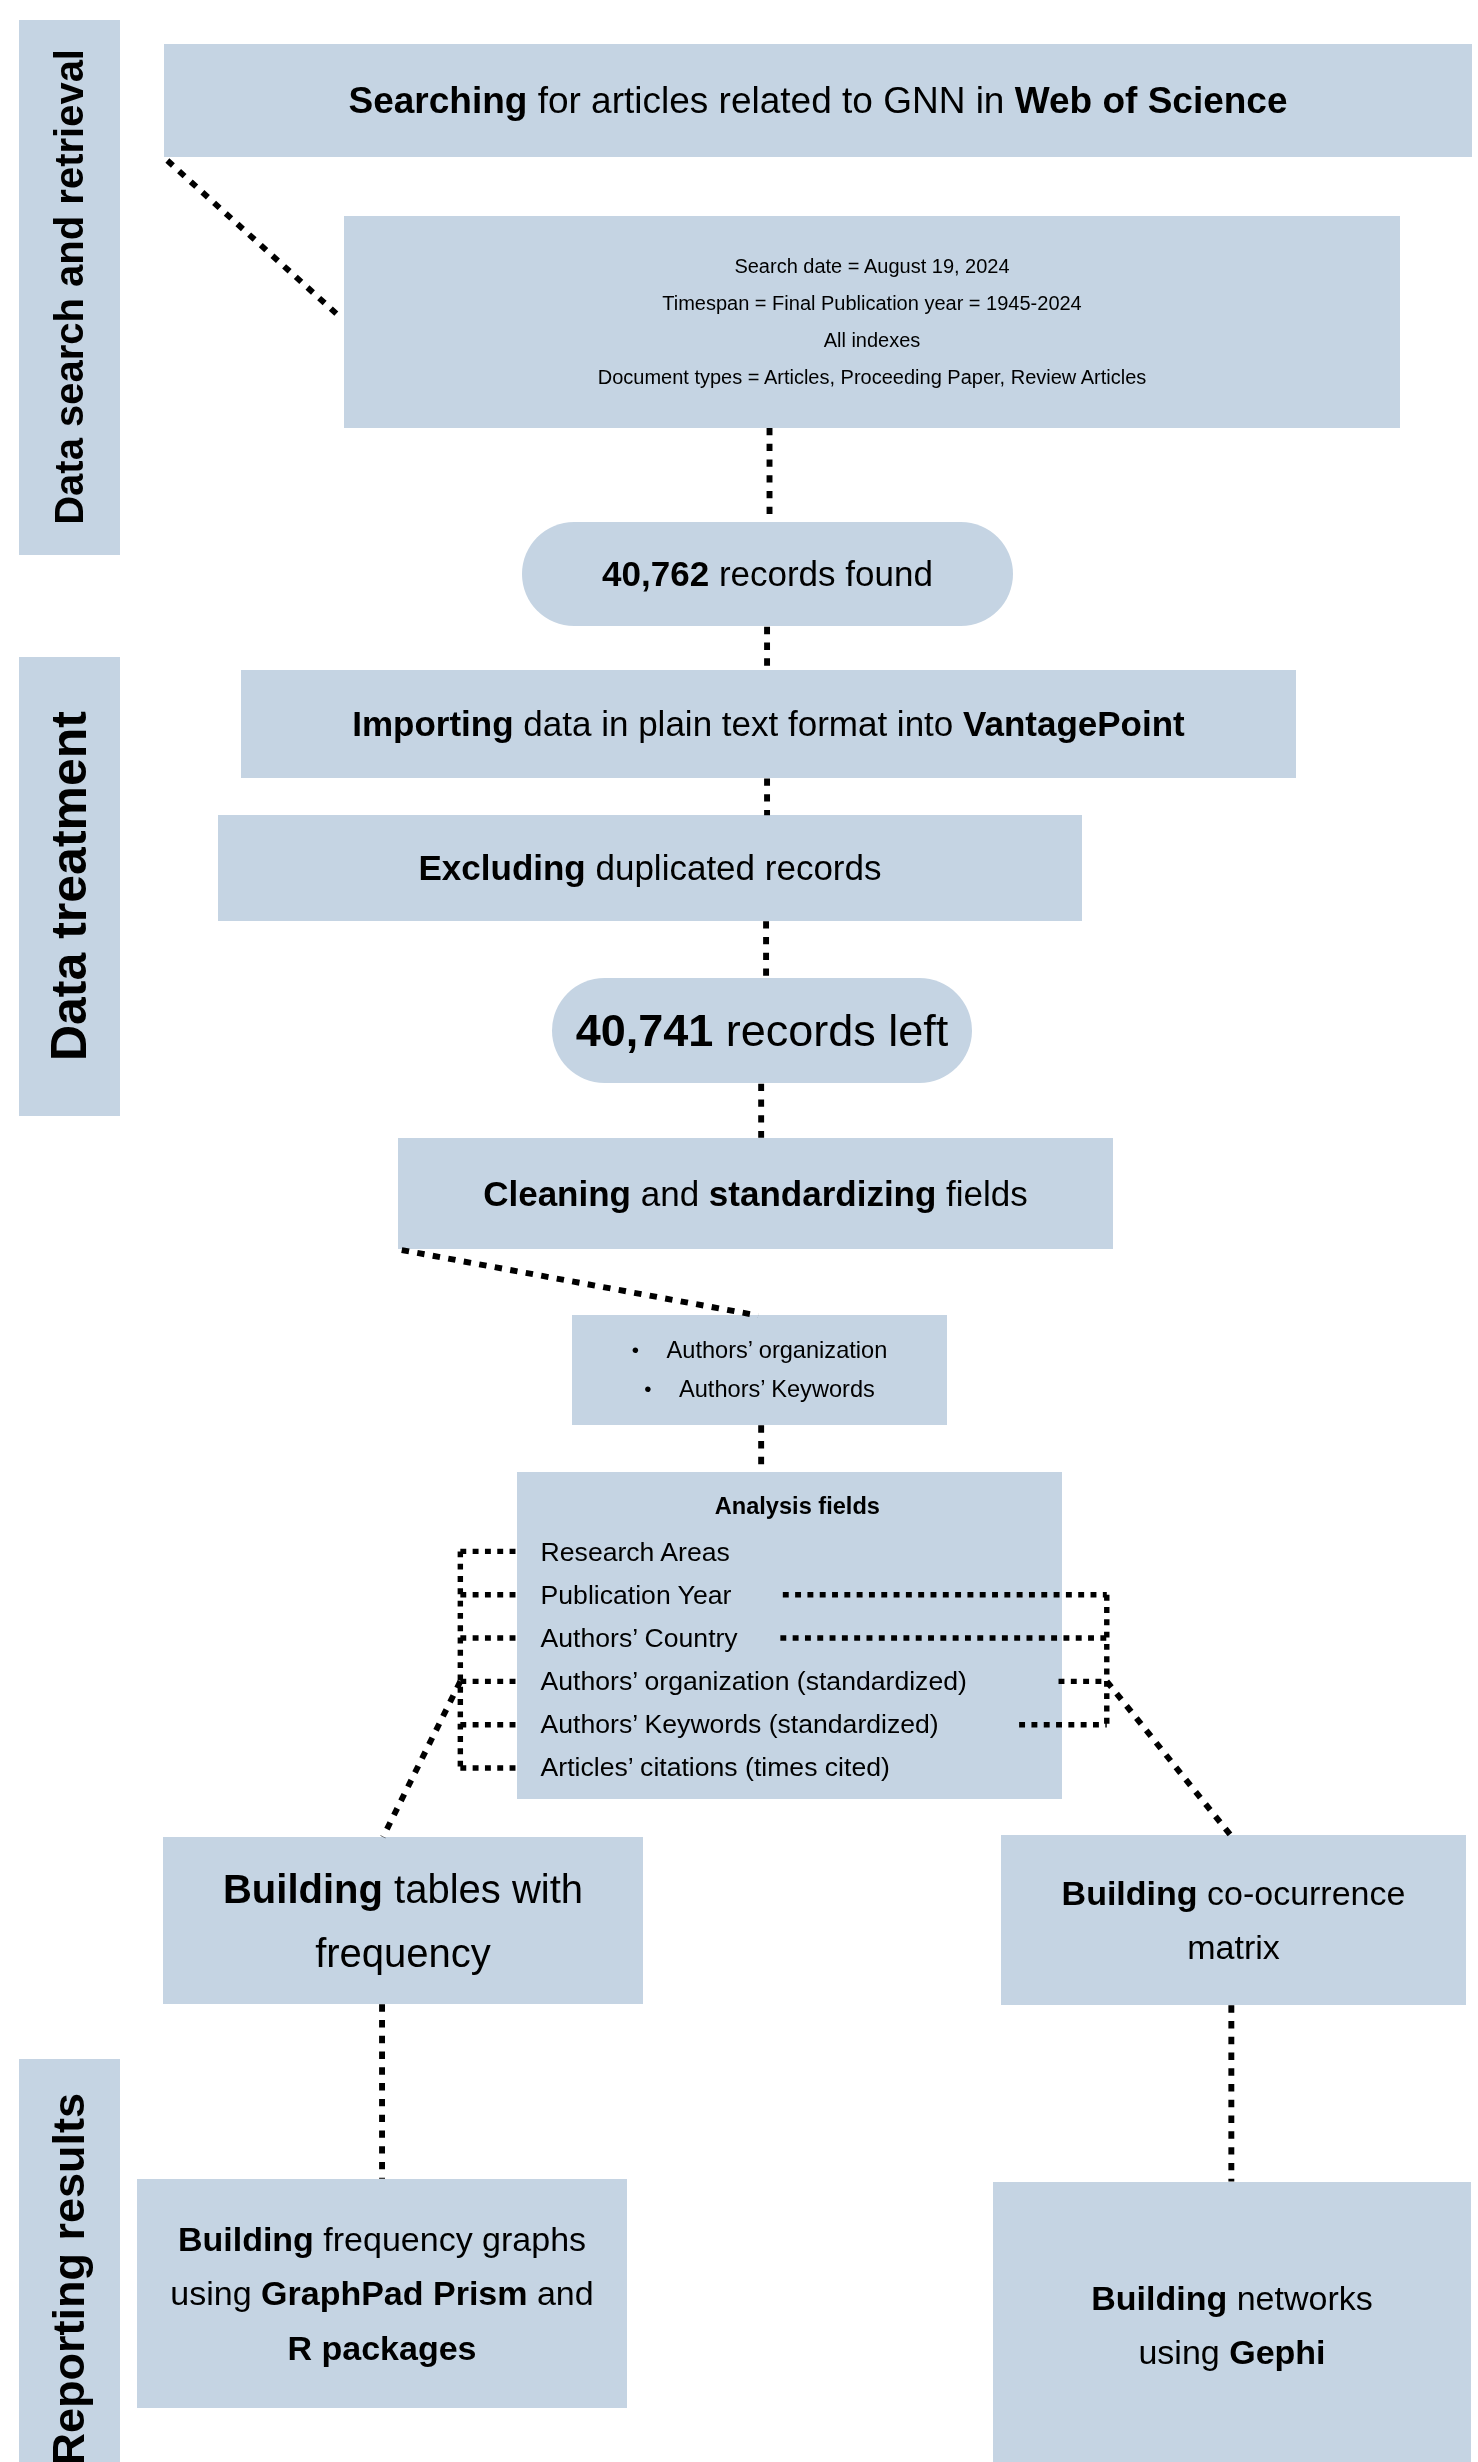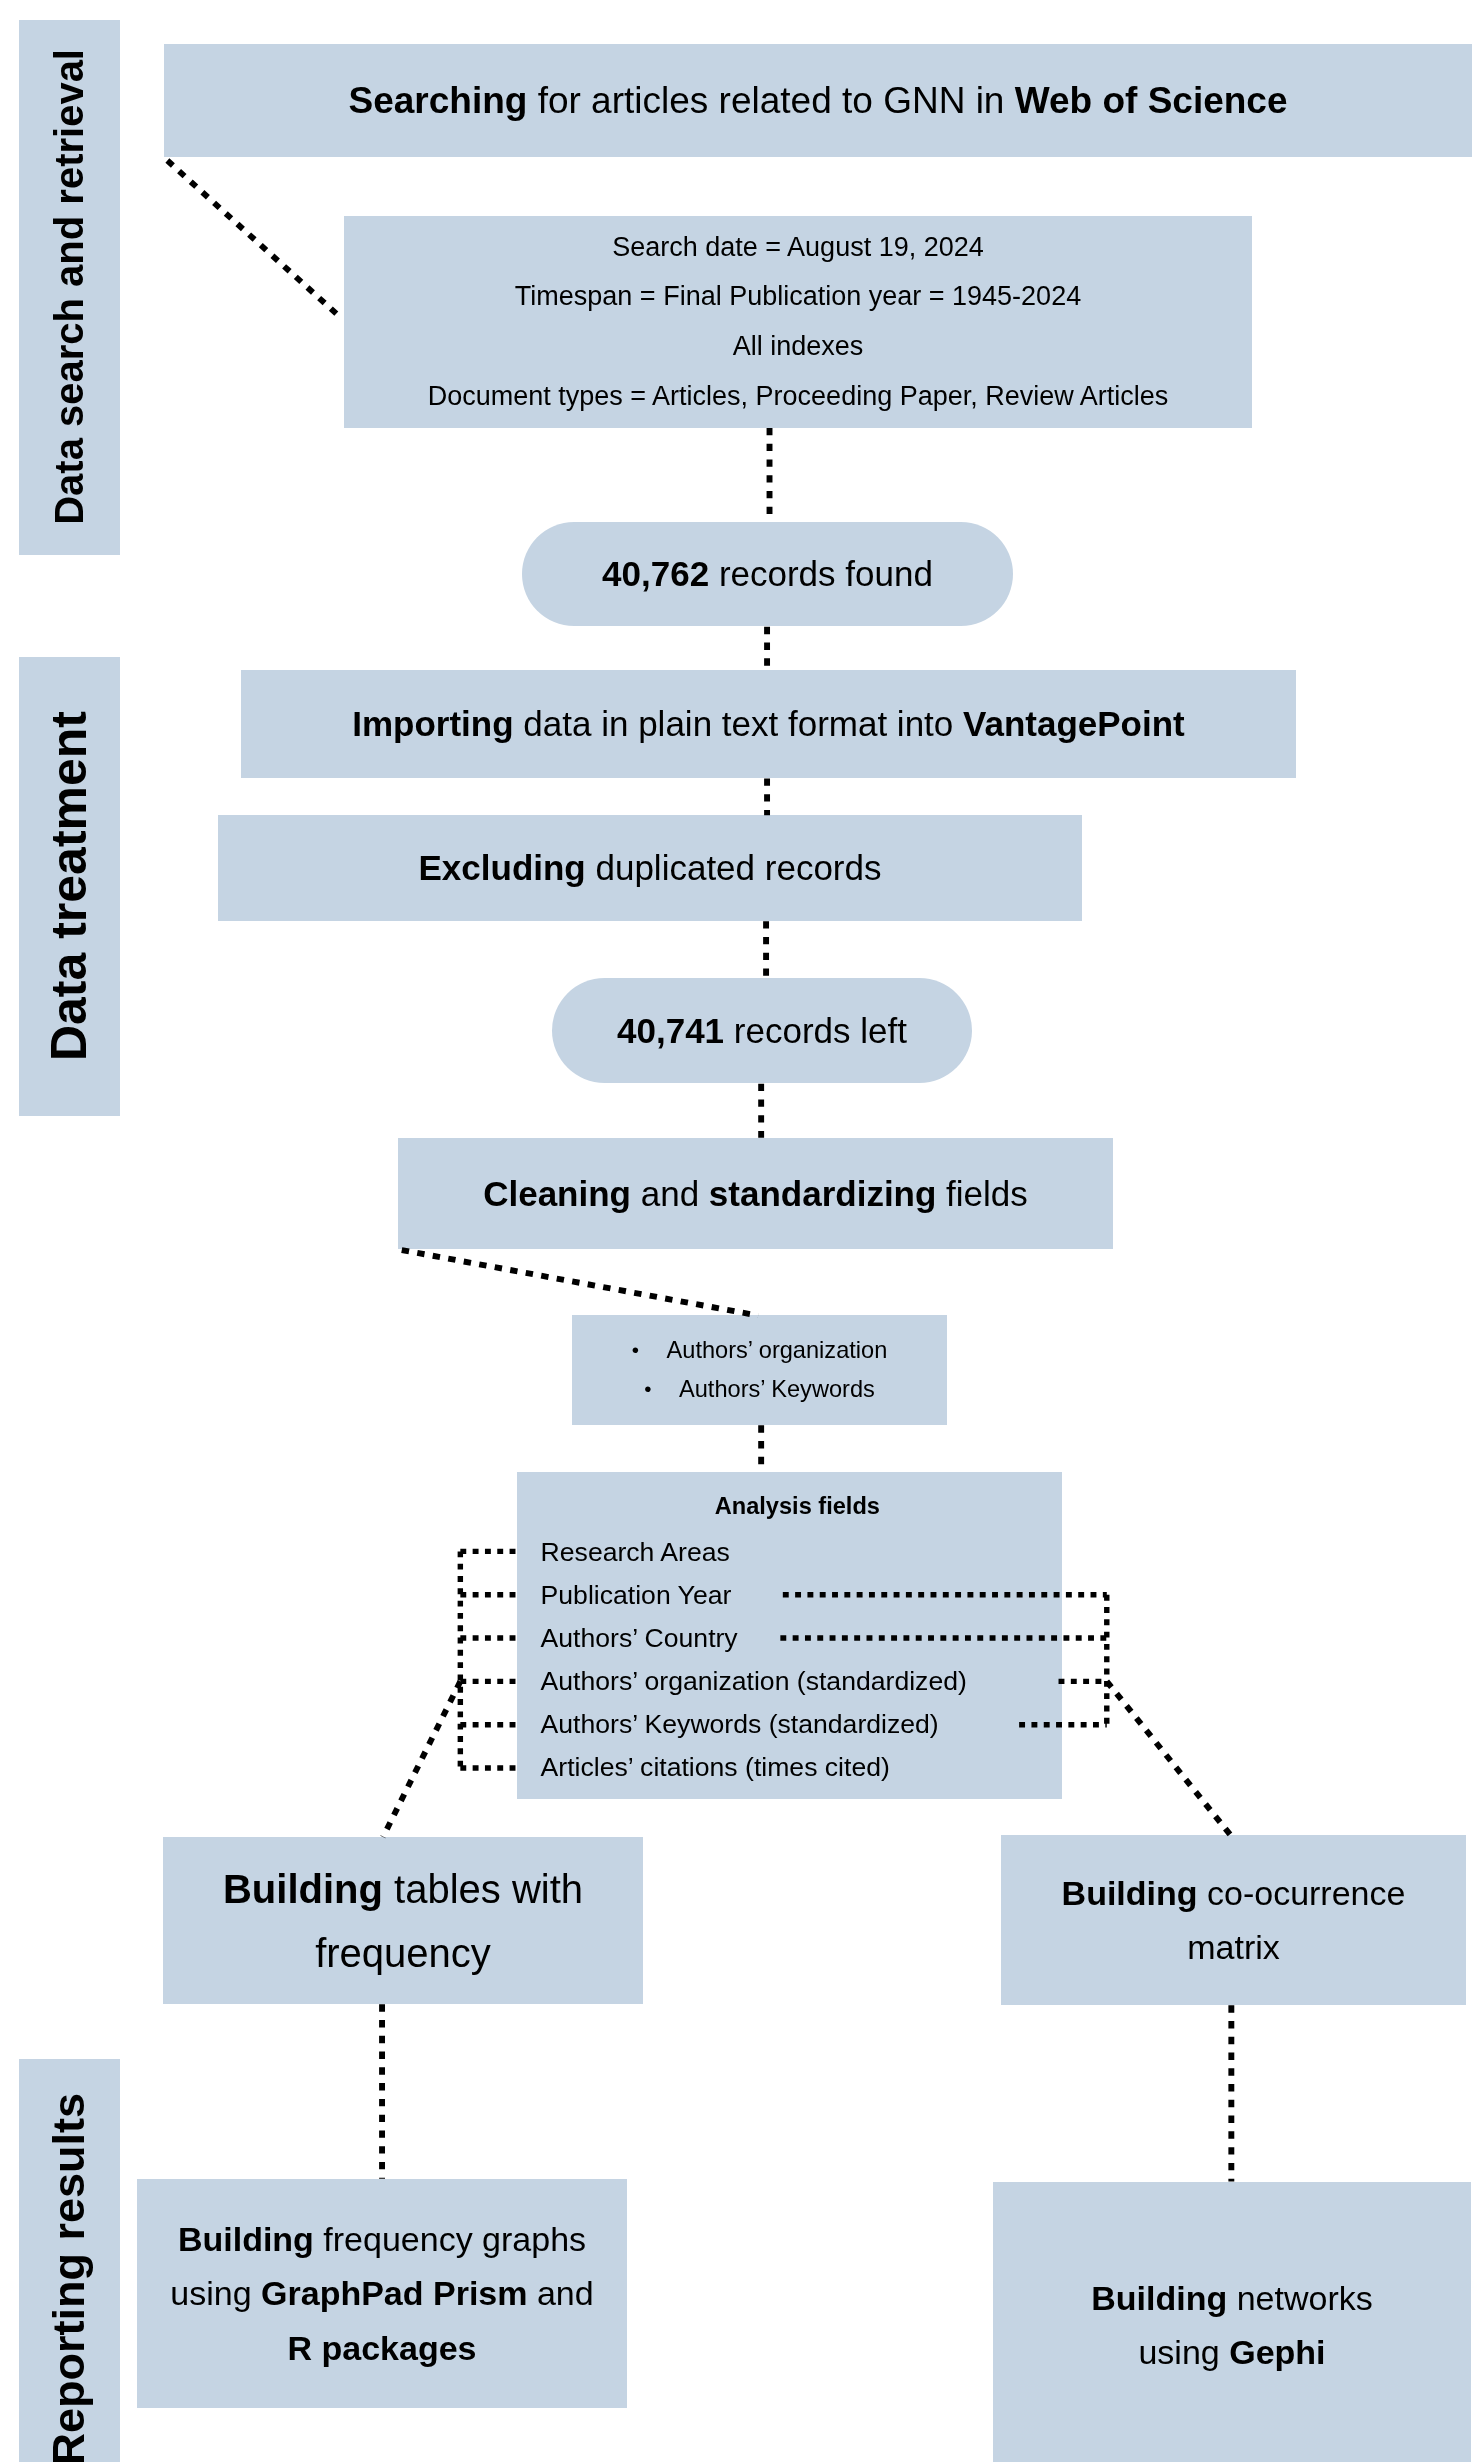--- a/index.html
+++ b/index.html
@@ -37,26 +37,26 @@
   }
   .s1{top:19.7px;height:535px;}
   .s1 .vtext{font-size:40px;}
   .s2{top:657px;height:459px;}
   .s2 .vtext{font-size:50px;}
   .s3{top:2059px;height:440px;}
   .s3 .vtext{font-size:45px;}
 
   
   .searching{left:164px;top:44px;width:1308px;height:113px;font-size:37px;}
-  .params{left:344px;top:216px;width:908px;height:212px;font-size:27px;flex-direction:column;line-height:1.84;}
+  .params{left:344px;top:216px;width:1056px;height:212px;font-size:20px;flex-direction:column;line-height:1.84;}
   .pill{border-radius:59px;}
   .pill1{left:522px;top:522px;width:491px;height:104px;font-size:35px;align-items:center;}
   .importing{left:241px;top:670px;width:1055px;height:108px;font-size:35px;}
   .excluding{left:218px;top:815px;width:864px;height:106px;font-size:35px;}
-  .pill2{left:552px;top:978px;width:420px;height:105px;font-size:35px;}
+  .pill2{left:552px;top:978px;width:420px;height:105px;font-size:45px;}
   .cleaning{left:398px;top:1138px;width:715px;height:111px;font-size:35px;}
 
   .bullets{left:572px;top:1315px;width:375px;height:110px;font-size:23.6px;flex-direction:column;gap:11.8px;}
   .bullet-row{display:flex;align-items:center;justify-content:center;}
   .bullet-dot{font-size:20.7px;margin-right:27.6px;line-height:1;}
 
   .analysis{
     left:517px;top:1472px;width:545px;height:327px;
     flex-direction:column;align-items:stretch;justify-content:flex-start;
     text-align:left;padding:11.8px 7.9px 0 23.6px;

